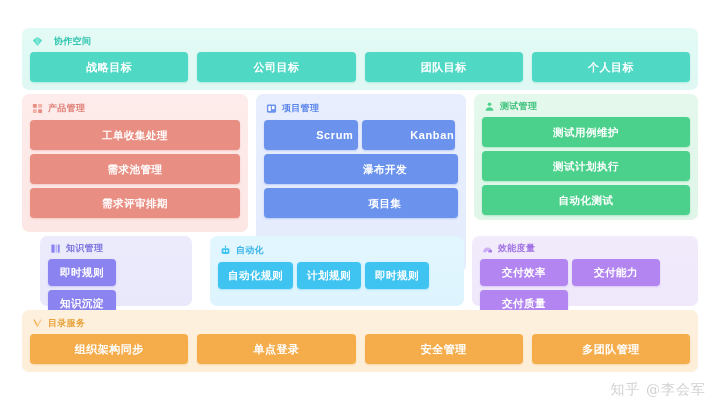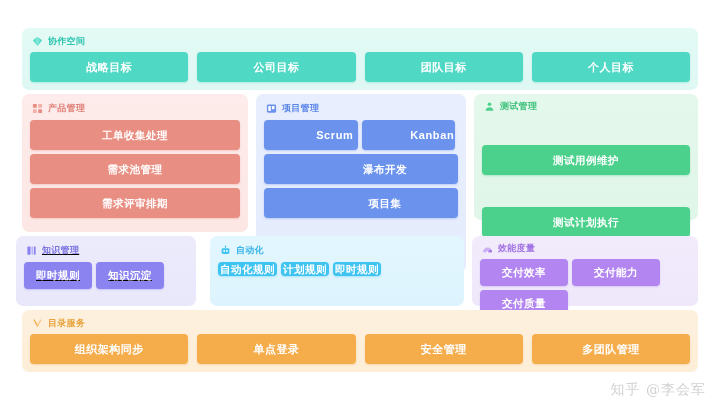--- a/index.html
+++ b/index.html
@@ -49,21 +49,21 @@
     justify-content: center;
     text-align: center;
     white-space: nowrap;
     line-height: 1;
     user-select: none;
   }
 
   
   #collab { left: 22px; top: 28px; width: 676px; height: 62px;
             background: linear-gradient(180deg,#e3faf5 0%, #dff8f3 100%); }
-  #collab .panel-title { color: #2ec4ae; }
+  #collab .panel-title { color: #2ec4ae; margin-left: 6px; }
   #collab .chips { gap: 9px; justify-content: space-between; }
   #collab .chip {
     flex: 1 1 0; height: 30px;
     background: #4fd8c4;
     box-shadow: 0 1px 2px rgba(79,216,196,.35);
     font-size: 11px;
   }
 
   
   #product { left: 22px; top: 94px; width: 226px; height: 138px;
@@ -78,33 +78,33 @@
   #project .chip { height: 30px; background: #6b93ee;
                    box-shadow: 0 1px 2px rgba(107,147,238,.35); padding-left: 48px; }
   #project .chip.half { width: calc(50% - 3.5px); }
   #project .chip.full { width: 100%; }
   #project .chip.latin { font-size: 11px; letter-spacing: .6px; }
 
   #testmgmt { left: 474px; top: 94px; width: 224px; height: 126px;
               background: linear-gradient(180deg,#e4f8ec 0%,#e0f6e9 100%); }
   #testmgmt .panel-title { color: #3fc27e; }
   #testmgmt .chip { width: 100%; height: 30px; background: #4bd18c;
-                    box-shadow: 0 1px 2px rgba(75,209,140,.35); margin-top: 28px; }
-
-  
-  #knowledge { left: 16px; top: 236px; width: 180px; height: 70px;
-               background: linear-gradient(180deg,#ecebfc 0%,#e9e8fb 100%); text-decoration: underline; }
+                    box-shadow: 0 1px 2px rgba(75,209,140,.35); }
+
+  
+  #knowledge { left: 40px; top: 236px; width: 152px; height: 70px;
+               background: linear-gradient(180deg,#ecebfc 0%,#e9e8fb 100%); }
   #knowledge .panel-title { color: #7b73e0; }
   #knowledge .chip { height: 27px; padding: 0 12px; background: #8b83ef;
                      box-shadow: 0 1px 2px rgba(139,131,239,.35); }
 
   #automation { left: 210px; top: 236px; width: 254px; height: 70px;
                 background: linear-gradient(180deg,#e2f6fe 0%,#ddf4fe 100%); }
   #automation .panel-title { color: #39b5e8; }
-  #automation .chip { height: 14px; padding: 0 2px; background: #3fc3f0;
+  #automation .chip { height: 27px; padding: 0 10px; background: #3fc3f0;
                       box-shadow: 0 1px 2px rgba(63,195,240,.35); }
 
   #metrics { left: 472px; top: 236px; width: 226px; height: 70px;
              background: linear-gradient(180deg,#f2ebfc 0%,#efe8fb 100%); }
   #metrics .panel-title { color: #a274e3; }
   #metrics .chip { height: 27px; padding: 0 22px; background: #b285f0;
                    box-shadow: 0 1px 2px rgba(178,133,240,.35); }
 
   
   #directory { left: 22px; top: 310px; width: 676px; height: 62px;

